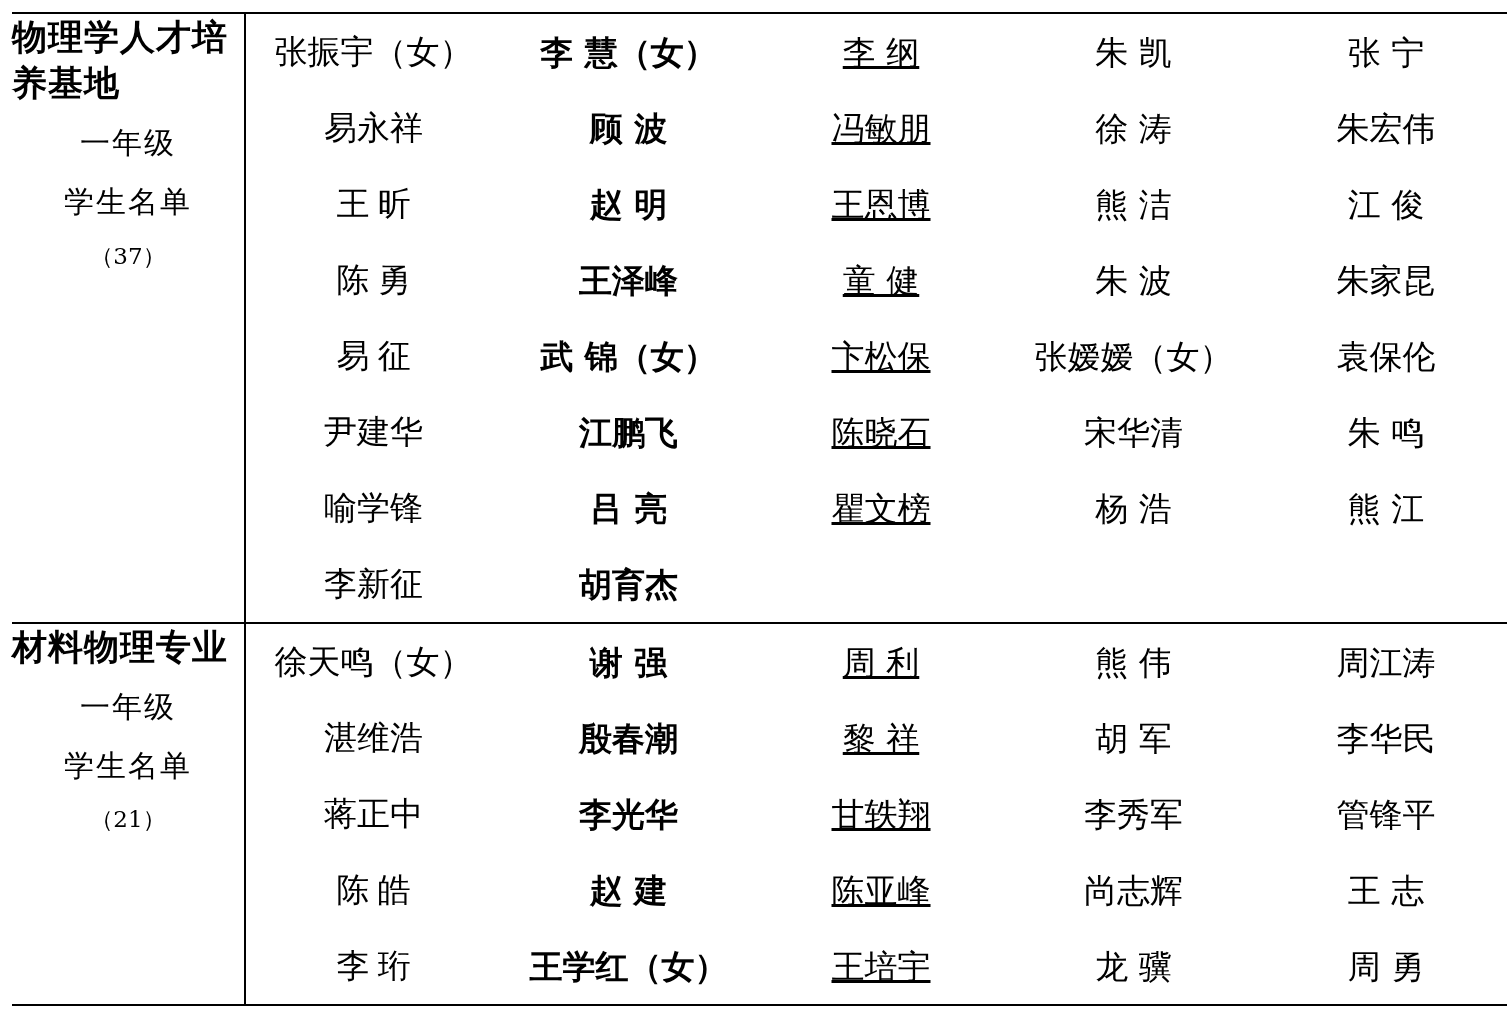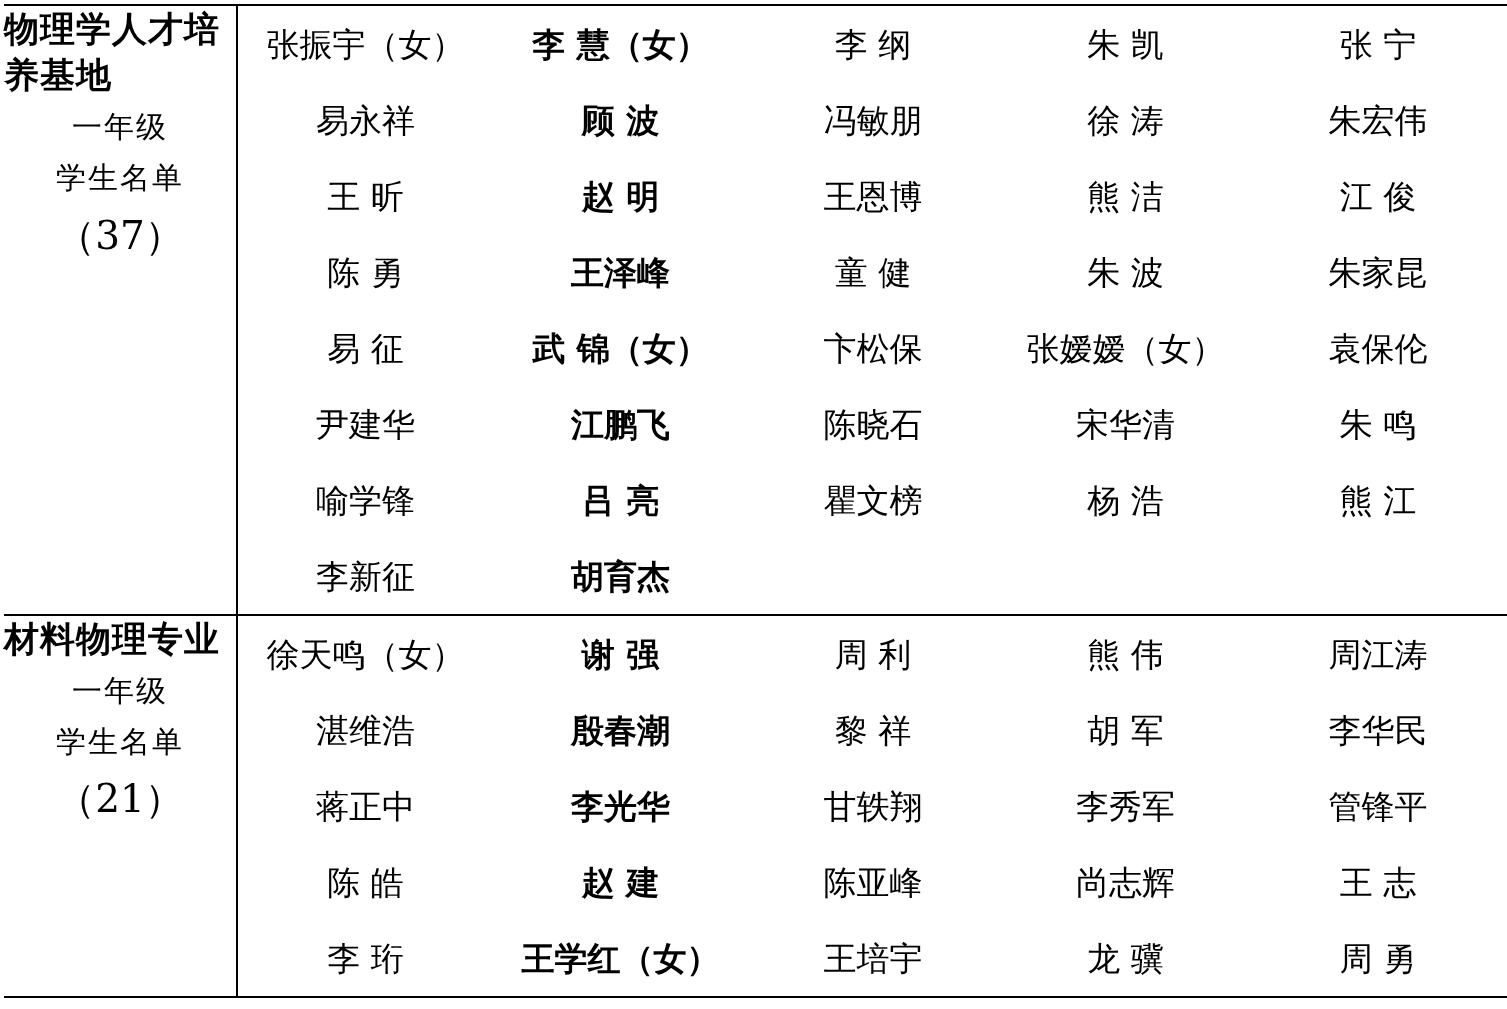--- a/index.html
+++ b/index.html
@@ -12,21 +12,21 @@
     height: 1009px;
     font-family: "DejaVu Serif", "Liberation Serif", serif;
     color: #000000;
     overflow: hidden;
   }
   .page {
     position: relative;
     width: 1507px;
     height: 1009px;
     box-sizing: border-box;
-    padding: 4px;
+    padding: 12px;
   }
   table.roster {
     border-collapse: collapse;
     width: 1507px;
     table-layout: fixed;
   }
   table.roster td {
     border: 2px solid #000000;
     vertical-align: top;
     padding: 0;
@@ -48,46 +48,46 @@
     line-height: 1.32;
     letter-spacing: 1px;
     text-align: left;
     margin: 0 0 2px 0;
     font-family: "DejaVu Serif", "Liberation Serif", serif;
   }
   .label-sub {
     font-size: 30px;
     line-height: 1.42;
     text-align: center;
-    margin: 8px;
+    margin: 16px;
     letter-spacing: 2px;
   }
   .label-count {
-    font-size: 39px;
+    font-size: 23px;
     line-height: 1.42;
     text-align: center;
     margin: 8px;
   }
   .name-row {
     display: flex;
     width: 100%;
   }
   .name-cell {
     font-size: 33px;
     line-height: 1.0;
     height: 76px;
     display: flex;
     align-items: center;
     justify-content: center;
     white-space: nowrap;
     letter-spacing: 0px;
   }
-  .c0 { width: 255px; }
+  .c0 { width: 255px; font-family: Liberation Serif, serif; }
   .c1 { width: 255px; font-weight: bold; }
-  .c2 { width: 250px; }
+  .c2 { width: 250px; text-decoration: underline; }
   .c3 { width: 255px; }
   .c4 { width: 250px; }
 </style>
 </head>
 <body>
 
 <div class="page">
   <table class="roster">
     <tbody>
       <tr>

